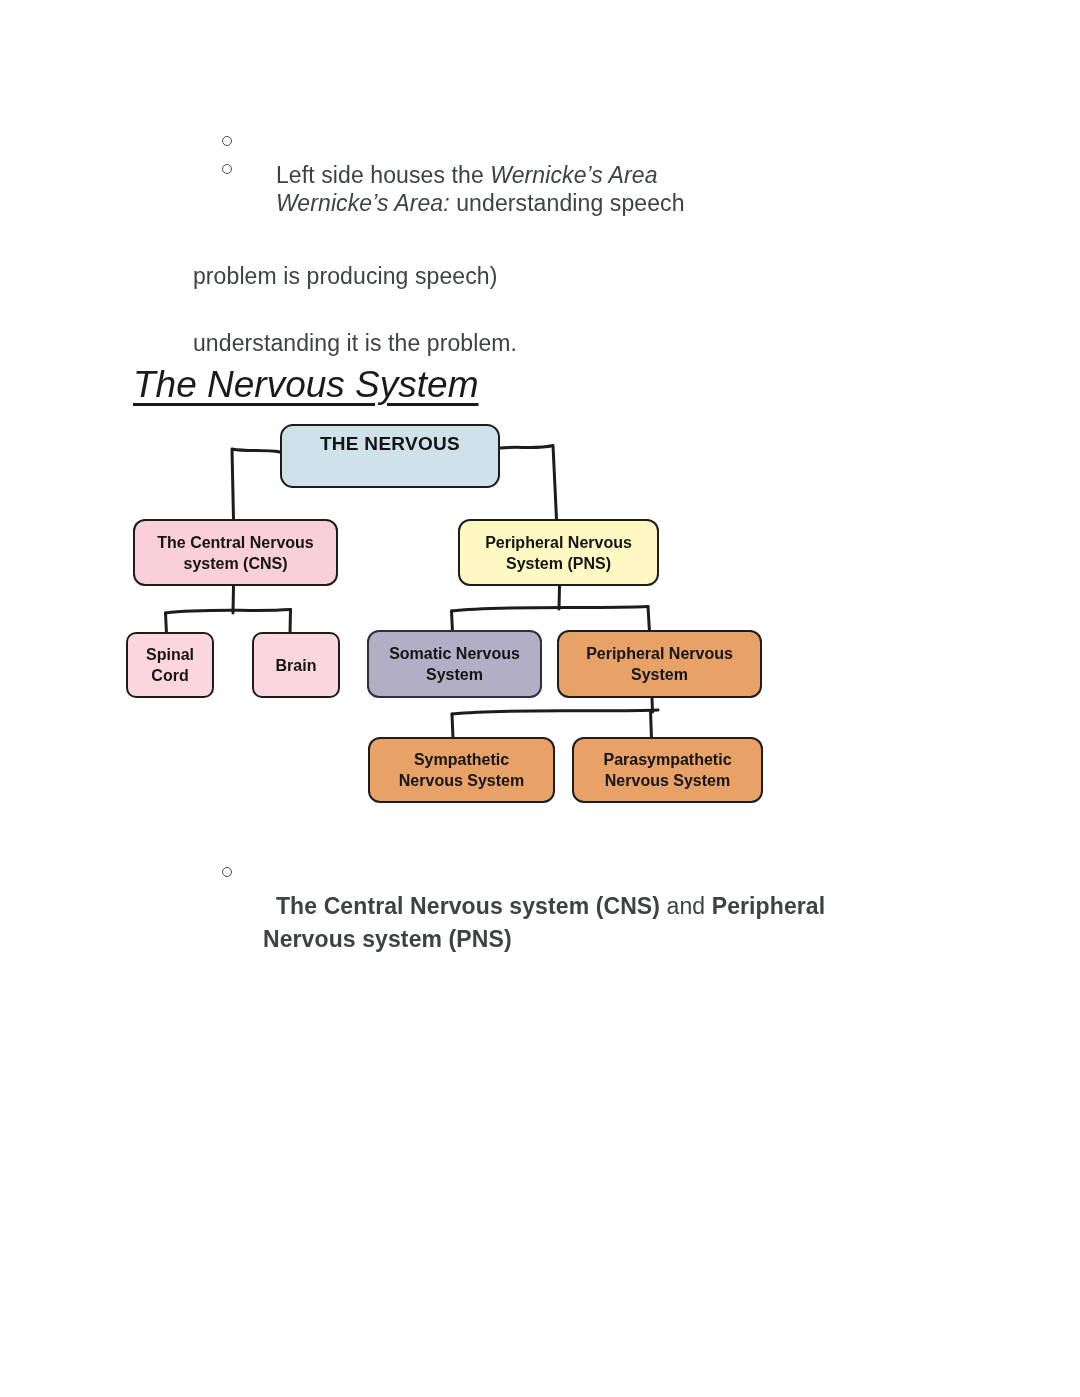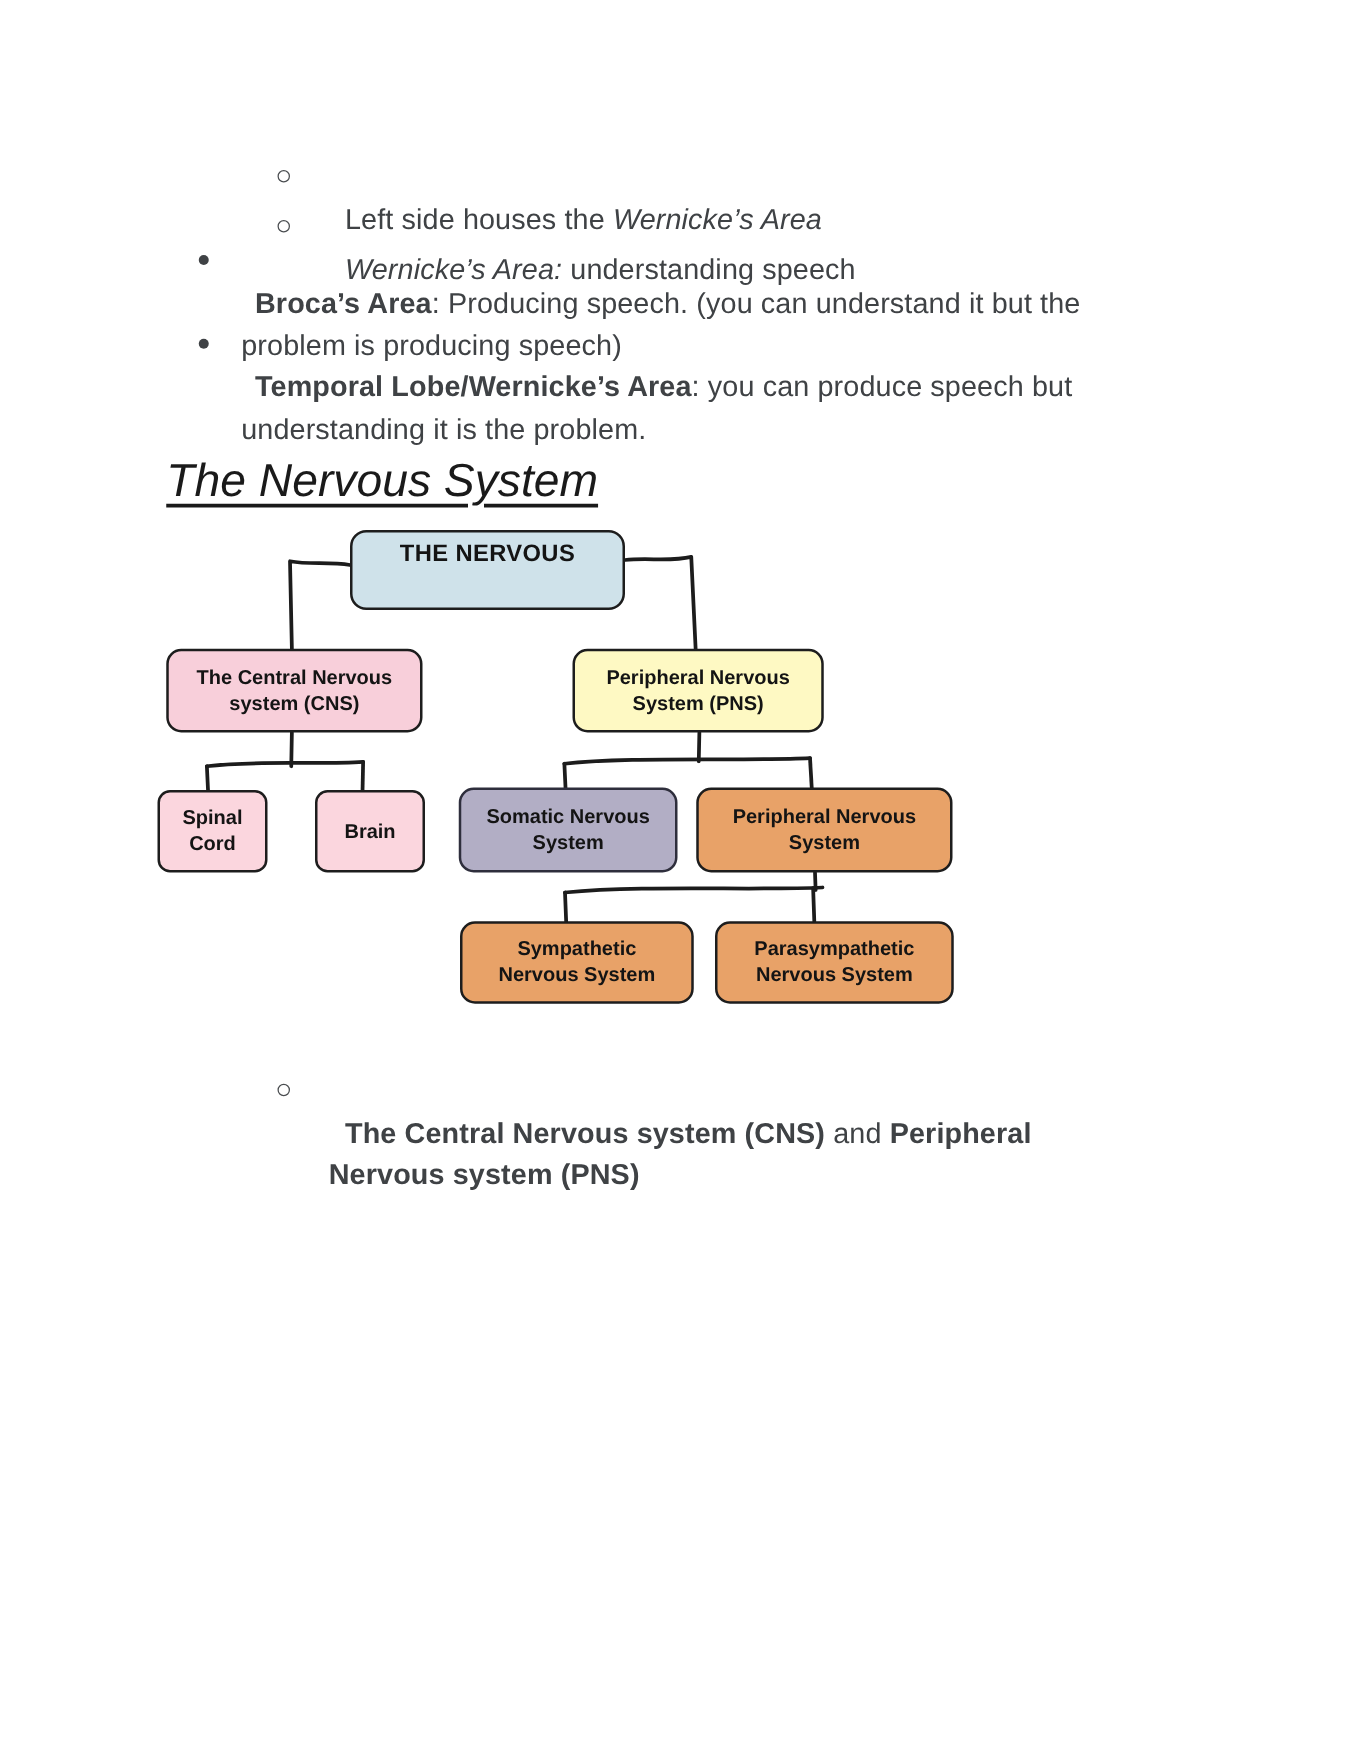--- a/index.html
+++ b/index.html
@@ -11,21 +11,21 @@
           white-space:pre;letter-spacing:0.1px;}
   .b{font-weight:700;}
   .i{font-style:italic;}
   .blt{position:absolute;}
   .circ{width:8px;height:8px;border:1.7px solid #4a4d50;border-radius:50%;
         left:-28px;top:12px;background:transparent;}
   .disc{width:8px;height:8px;background:#3f4245;border-radius:50%;
         left:-19px;top:13px;}
 
   .l1{top:124px;left:250px;}
-  .l2{top:164px;left:250px;}
+  .l2{top:152px;left:250px;}
   .l3{top:191px;left:178px;}
   .l4{top:225px;left:167px;}
   .l5{top:258px;left:178px;}
   .l6{top:292px;left:167px;}
   .b1{top:822px;left:178px;}
   .b2{top:855px;left:250px;}
   .b3{top:888px;left:237px;}
 
   
   .heading{position:absolute;top:364px;left:133px;margin:0;
@@ -56,28 +56,22 @@
 <body>
 
 <div class="page">
 
   <div class="t-line l1">
     <span class="blt circ"></span><span>Left side houses the </span><span class="i">Wernicke’s Area</span>
   </div>
   <div class="t-line l2">
     <span class="blt circ"></span><span class="i">Wernicke’s Area:</span><span> understanding speech</span>
   </div>
-  <div class="t-line l3">
-    <span class="blt disc"></span><span class="b">Broca’s Area</span><span>: Producing speech. (you can understand it but the</span>
-  </div>
   <div class="t-line l4">
     <span>problem is producing speech)</span>
-  </div>
-  <div class="t-line l5">
-    <span class="blt disc"></span><span class="b">Temporal Lobe/Wernicke’s Area</span><span>: you can produce speech but</span>
   </div>
   <div class="t-line l6">
     <span>understanding it is the problem.</span>
   </div>
 
   <h1 class="heading">The Nervous System</h1>
 
   <div class="diagram">
     <svg class="dsvg" width="820" height="400" viewBox="0 0 820 400">
       <g fill="none" stroke="#1c1c1c" stroke-width="3" stroke-linecap="round" stroke-linejoin="round">

